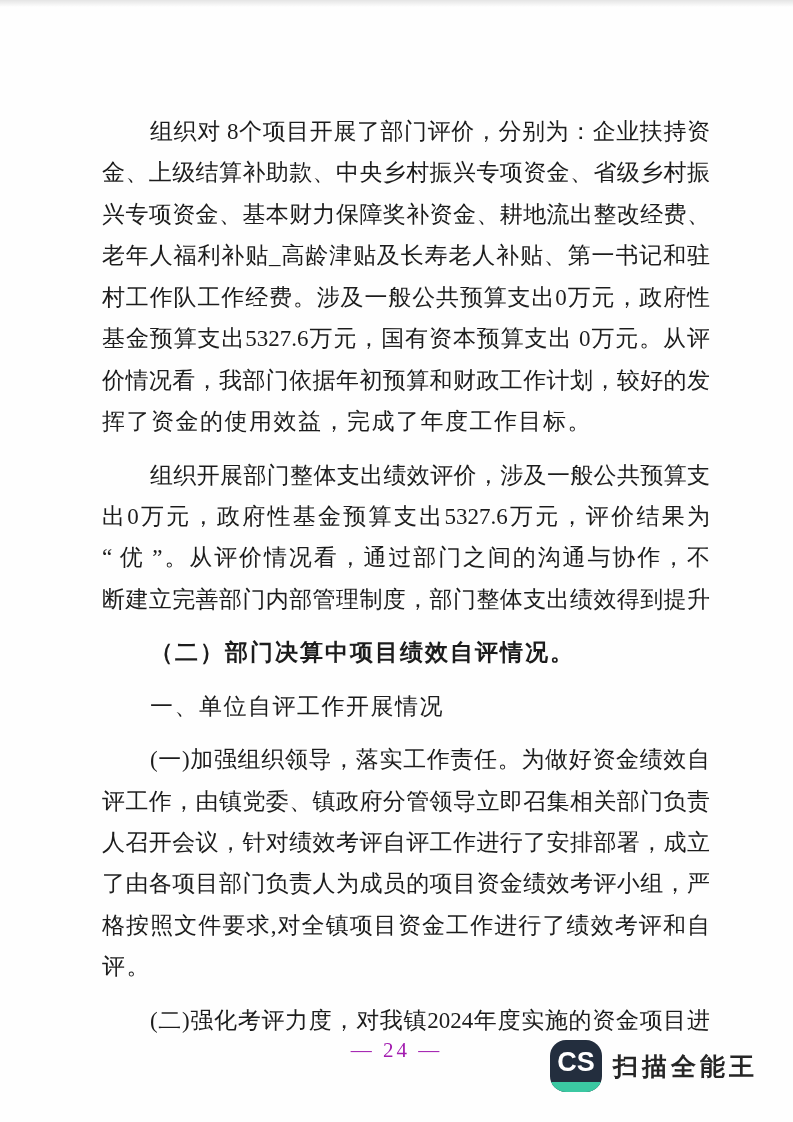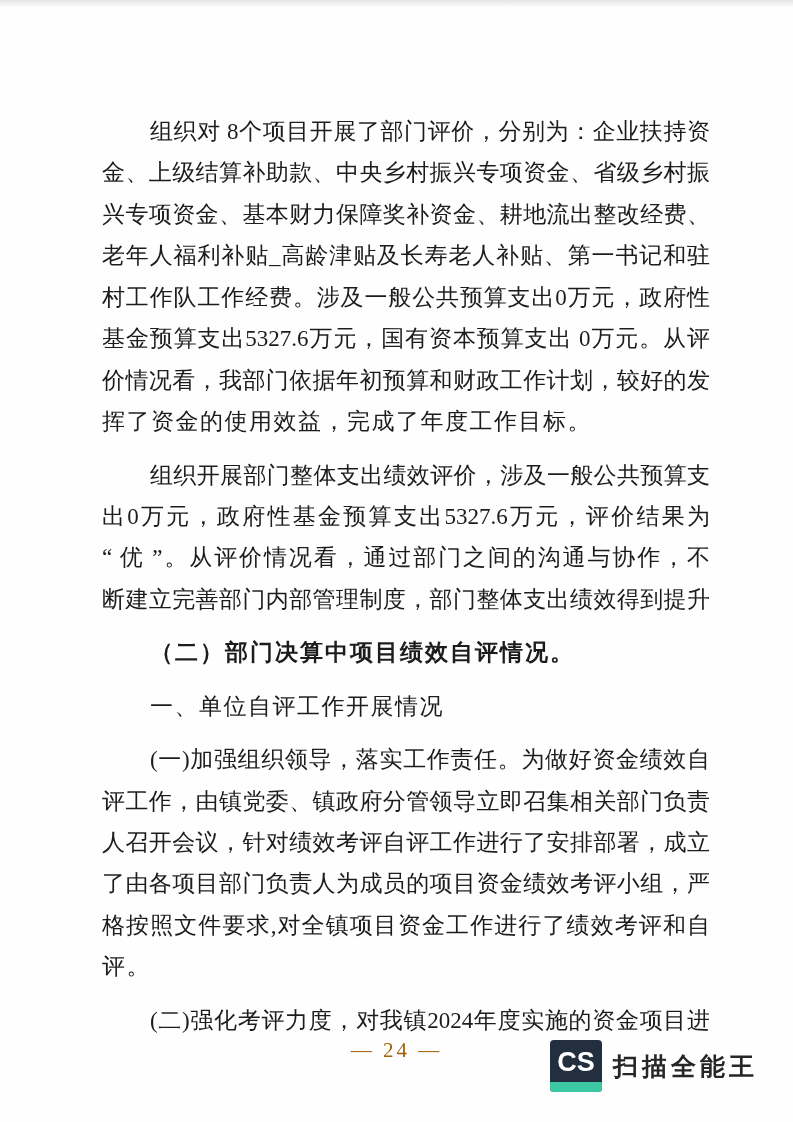--- a/index.html
+++ b/index.html
@@ -51,36 +51,36 @@
     font-weight: bold;
     letter-spacing: 2px;
   }
   .footer-page {
     position: absolute;
     top: 1038px;
     left: 0;
     width: 793px;
     text-align: center;
     font-size: 21px;
-    color: #a16207;
+    color: #a21caf;
     letter-spacing: 3px;
   }
   .watermark {
     position: absolute;
     left: 550px;
     top: 1040px;
     display: flex;
     align-items: center;
     gap: 11px;
   }
   .cs-icon {
     position: relative;
     width: 52px;
     height: 52px;
-    border-radius: 4px;
+    border-radius: 16px;
     background: #232e3e; 
     overflow: hidden;
     display: flex;
     align-items: center;
     justify-content: center;
   }
   .cs-icon .accent {
     position: absolute;
     bottom: 0; left: 0;
     width: 100%;

